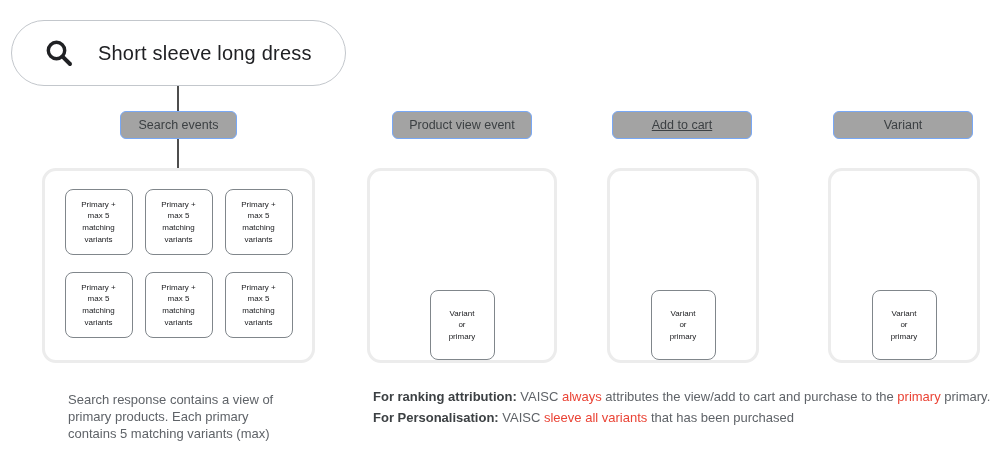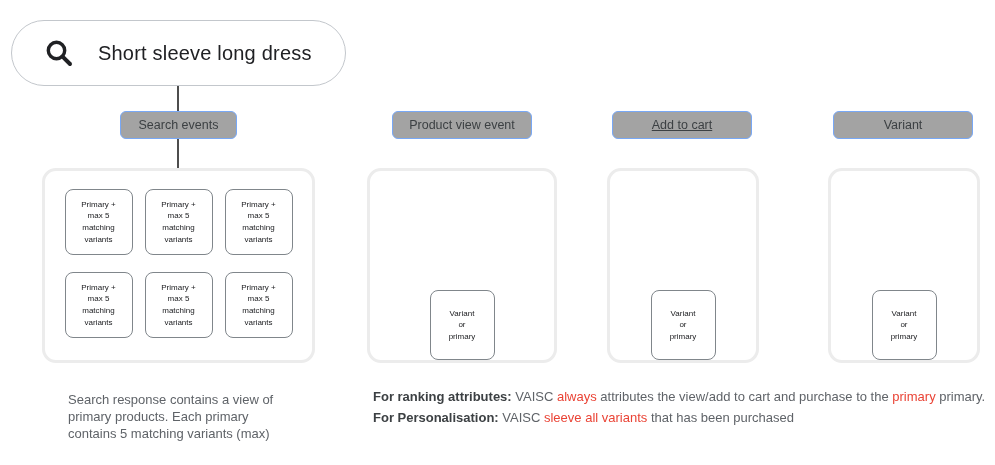--- a/index.html
+++ b/index.html
@@ -148,16 +148,16 @@
 primary</div>
     </div>
   </div>
 
   <div class="note-left">
     <div>Search response contains a view of</div>
     <div>primary products. Each primary</div>
     <div>contains 5 matching variants (max)</div>
   </div>
 
-  <div class="note-line note-ranking"><span class="seg-bold">For ranking attributes:</span><span class="seg-normal"> VAISC </span><span class="seg-red">always</span><span class="seg-normal"> attributes the view/add to cart and purchase to the </span><span class="seg-red">primary</span><span class="seg-normal"> primary.</span></div>
+  <div class="note-line note-ranking"><span class="seg-bold">For ranking attribution:</span><span class="seg-normal"> VAISC </span><span class="seg-red">always</span><span class="seg-normal"> attributes the view/add to cart and purchase to the </span><span class="seg-red">primary</span><span class="seg-normal"> primary.</span></div>
   <div class="note-line note-personalisation"><span class="seg-bold">For Personalisation:</span><span class="seg-normal"> VAISC </span><span class="seg-red">sleeve all variants</span><span class="seg-normal"> that has been purchased</span></div>
 
 </div>
 
 </body></html>

